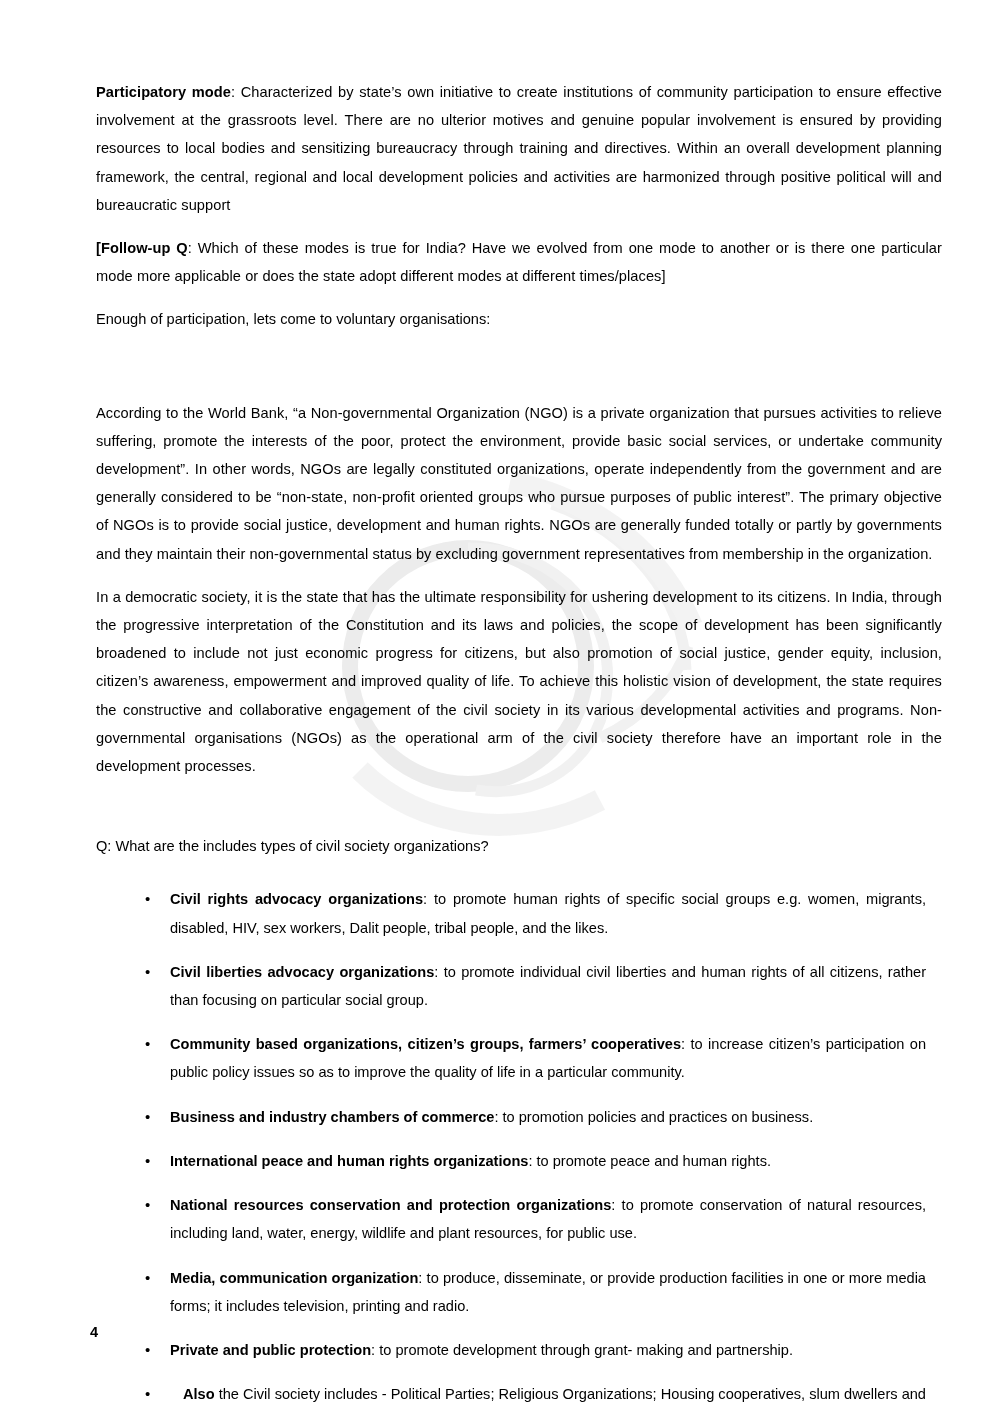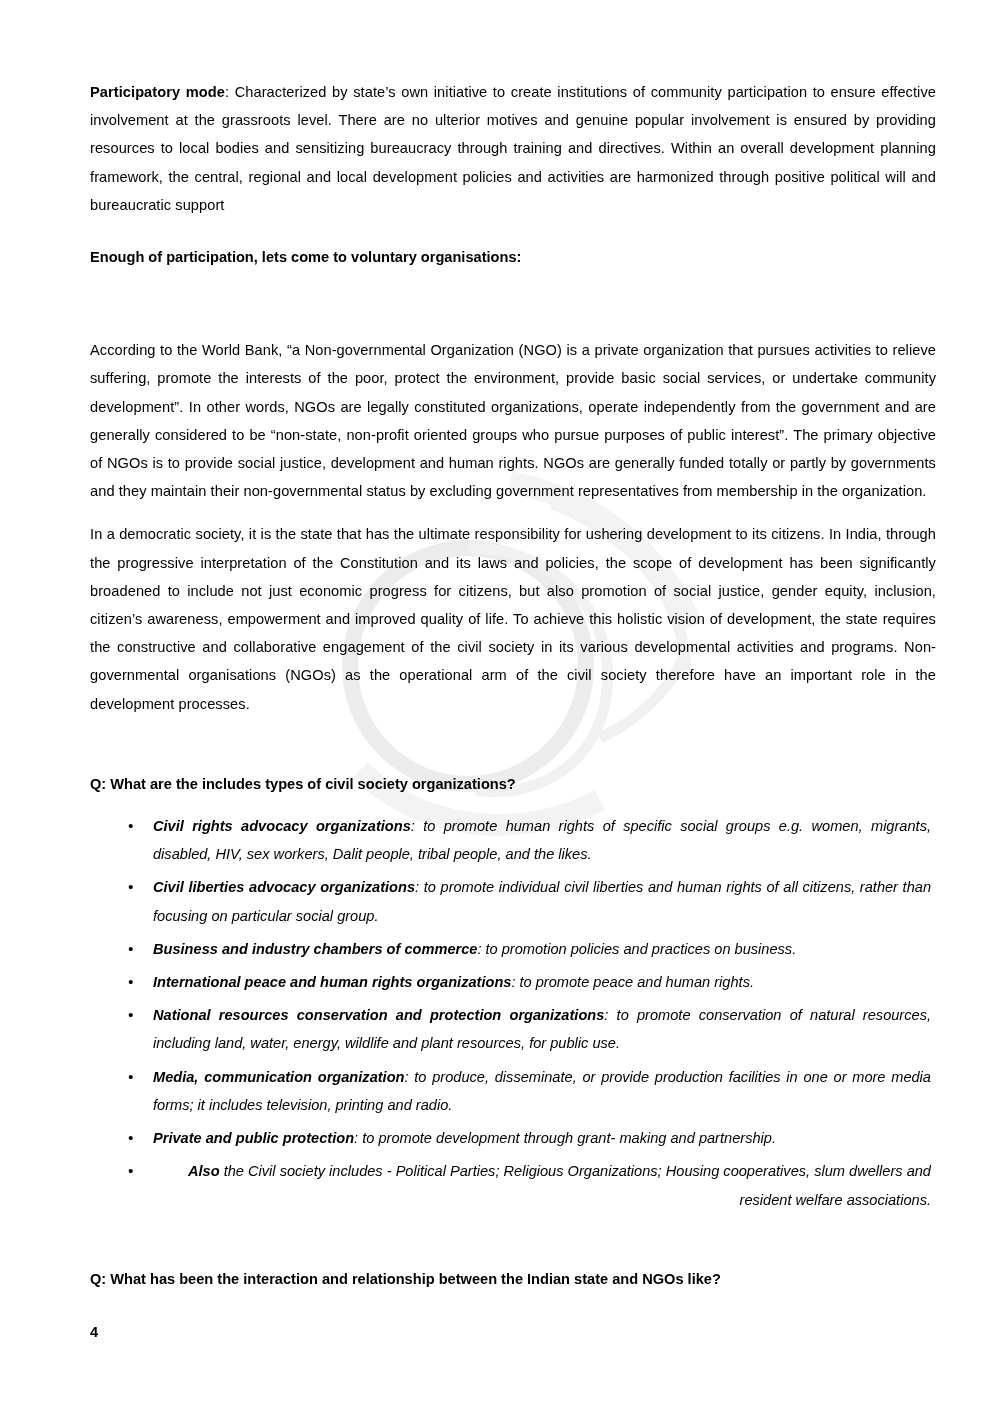--- a/index.html
+++ b/index.html
@@ -23,21 +23,21 @@
     top: 470px;
     width: 430px;
     height: 400px;
     pointer-events: none;
     z-index: 0;
     opacity: 0.75;
   }
 
   #page {
     position: absolute;
-    left: 0;
+    left: 6px;
     top: 0;
     width: 788px;
     height: 1403px;
     z-index: 1;
     box-sizing: border-box;
     padding: 78px 54px 0 90px;
   }
 
   .para {
     font-size: 14.6px;
@@ -51,41 +51,40 @@
 
   .b { font-weight: bold; }
 
   .gap-sm  { height: 9px; }
   .gap-lg  { height: 46px; }
   .gap-xl  { height: 56px; }
 
   .heading {
     font-size: 14.6px;
     line-height: 28.2px;
-    font-weight: bold;
+    font-weight: normal;
     text-align: left;
     margin: 0;
     width: 846px;
   }
 
   ul.bullets {
     margin: 0;
     padding: 0;
     list-style: none;
     width: 846px;
   }
   ul.bullets > li {
     position: relative;
     padding-left: 58px;
     font-size: 14.6px;
     line-height: 28.2px;
     text-align: justify;
     text-justify: inter-word;
-    margin: 5px;
-    font-style: italic;
+    margin: 16px;
   }
   ul.bullets > li::before {
     content: "\2022";
     position: absolute;
     left: 33px;
     top: 0;
     font-size: 15px;
     line-height: 28.2px;
   }
   ul.bullets > li:last-child {
@@ -118,20 +117,21 @@
     <path d="M 210 12 C 300 30 362 86 392 156"></path>
   </g>
 </svg>
 
 <div id="page">
 
   <p class="para"><span class="b">Participatory mode</span><span>: Characterized by state’s own initiative to create institutions of community participation to ensure effective involvement at the grassroots level. There are no ulterior motives and genuine popular involvement is ensured by providing resources to local bodies and sensitizing bureaucracy through training and directives. Within an overall development planning framework, the central, regional and local development policies and activities are harmonized through positive political will and bureaucratic support</span></p>
 
   <div class="gap-sm"></div>
 
+  <p class="para"><span class="b">[Follow-up Q</span><span>: Which of these modes is true for India? Have we evolved from one mode to another or is there one particular mode more applicable or does the state adopt different modes at different times/places]</span></p>
 
   <div class="gap-sm"></div>
 
   <p class="heading">Enough of participation, lets come to voluntary organisations:</p>
 
   <div class="gap-xl"></div>
 
 
   <div class="gap-sm"></div>
 
@@ -143,20 +143,21 @@
 
   <div class="gap-lg"></div>
 
   <p class="heading">Q: What are the includes types of civil society organizations?</p>
 
   <div class="gap-sm"></div>
 
   <ul class="bullets">
     <li><span class="b">Civil rights advocacy organizations</span><span>: to promote human rights of specific social groups e.g. women, migrants, disabled, HIV, sex workers, Dalit people, tribal people, and the likes.</span></li>
     <li><span class="b">Civil liberties advocacy organizations</span><span>: to promote individual civil liberties and human rights of all citizens, rather than focusing on particular social group.</span></li>
+    <li><span class="b">Community based organizations, citizen’s groups, farmers’ cooperatives</span><span>: to increase citizen’s participation on public policy issues so as to improve the quality of life in a particular community.</span></li>
     <li><span class="b">Business and industry chambers of commerce</span><span>: to promotion policies and practices on business.</span></li>
     <li><span class="b">International peace and human rights organizations</span><span>: to promote peace and human rights.</span></li>
     <li><span class="b">National resources conservation and protection organizations</span><span>: to promote conservation of natural resources, including land, water, energy, wildlife and plant resources, for public use.</span></li>
     <li><span class="b">Media, communication organization</span><span>: to produce, disseminate, or provide production facilities in one or more media forms; it includes television, printing and radio.</span></li>
     <li><span class="b">Private and public protection</span><span>: to promote development through grant- making and partnership.</span></li>
     <li><span class="b">Also</span><span> the Civil society includes - Political Parties; Religious Organizations; Housing cooperatives, slum dwellers and resident welfare associations.</span></li>
   </ul>
 
   <div class="gap-lg"></div>
 

